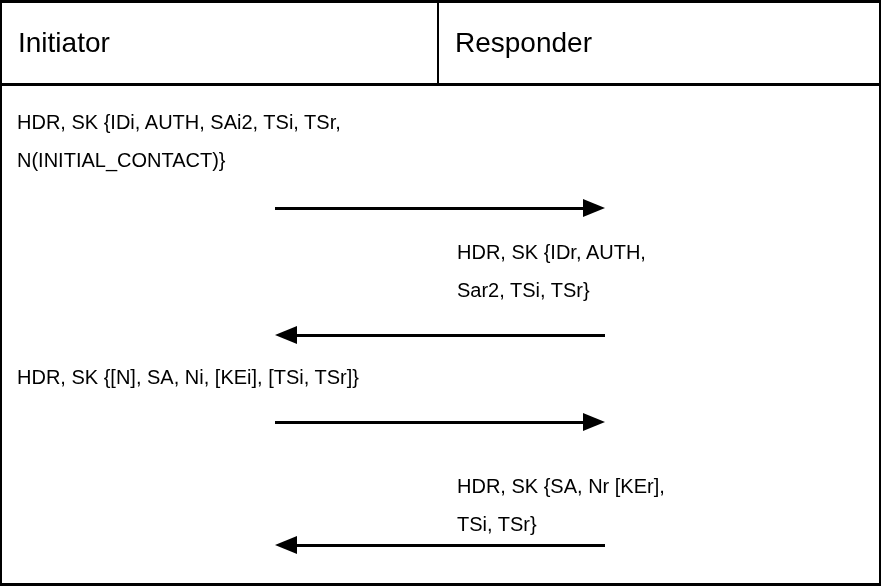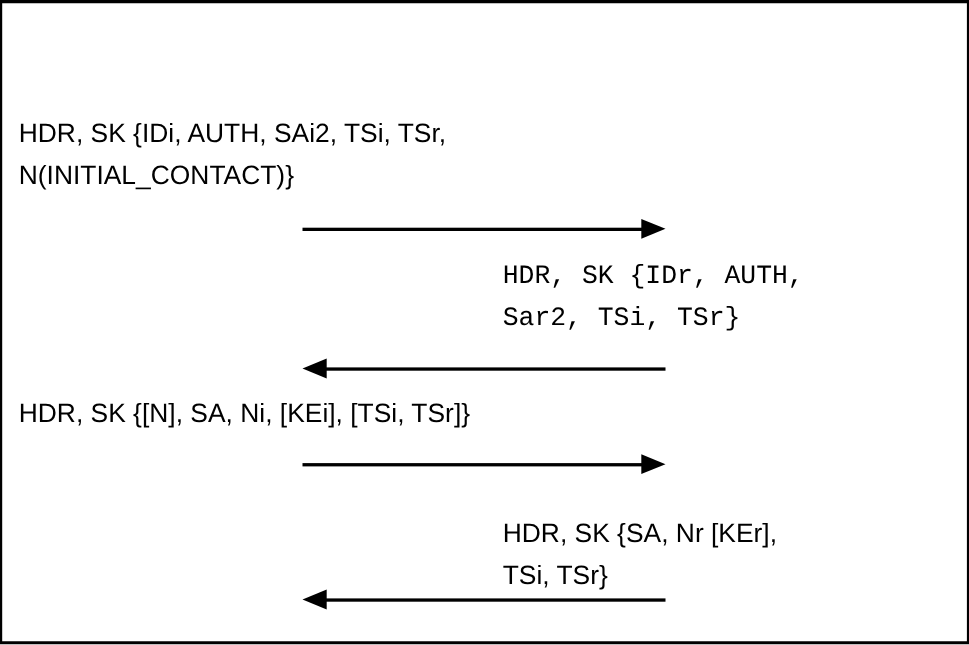--- a/index.html
+++ b/index.html
@@ -37,28 +37,28 @@
   .header-cell.initiator {
     width: 437px;
     border-right: 2px solid #000000;
   }
   .header-cell.responder {
     flex: 1;
   }
   
   .msg {
     position: absolute;
-    font-size: 24px;
+    font-size: 20px;
     line-height: 38px;
     white-space: nowrap;
   }
   .msg.from-initiator { left: 15px; }
   .msg.from-responder { left: 455px; }
   .msg1 { top: 100px; }
-  .msg2 { top: 230px; font-family: Liberation Mono, monospace; }
+  .msg2 { top: 230px; }
   .msg3 { top: 355px; }
   .msg4 { top: 464px; }
   
   .arrow {
     position: absolute;
     left: 273px;
     width: 330px;
     height: 18px;
   }
   .arrow1 { top: 196px; }
@@ -88,20 +88,28 @@
   .arrow.left .head {
     left: 0;
     border-right: 22px solid #000000;
   }
 </style>
 </head>
 <body>
 
 <div class="diagram">
 
+  <div class="header-row">
+    <div class="header-cell initiator">
+      <span>Initiator</span>
+    </div>
+    <div class="header-cell responder">
+      <span>Responder</span>
+    </div>
+  </div>
 
   <div class="msg from-initiator msg1">
     <div>HDR, SK {IDi, AUTH, SAi2, TSi, TSr,</div>
     <div>N(INITIAL_CONTACT)}</div>
   </div>
   <div class="arrow right arrow1">
     <div class="shaft"></div>
     <div class="head"></div>
   </div>
 

